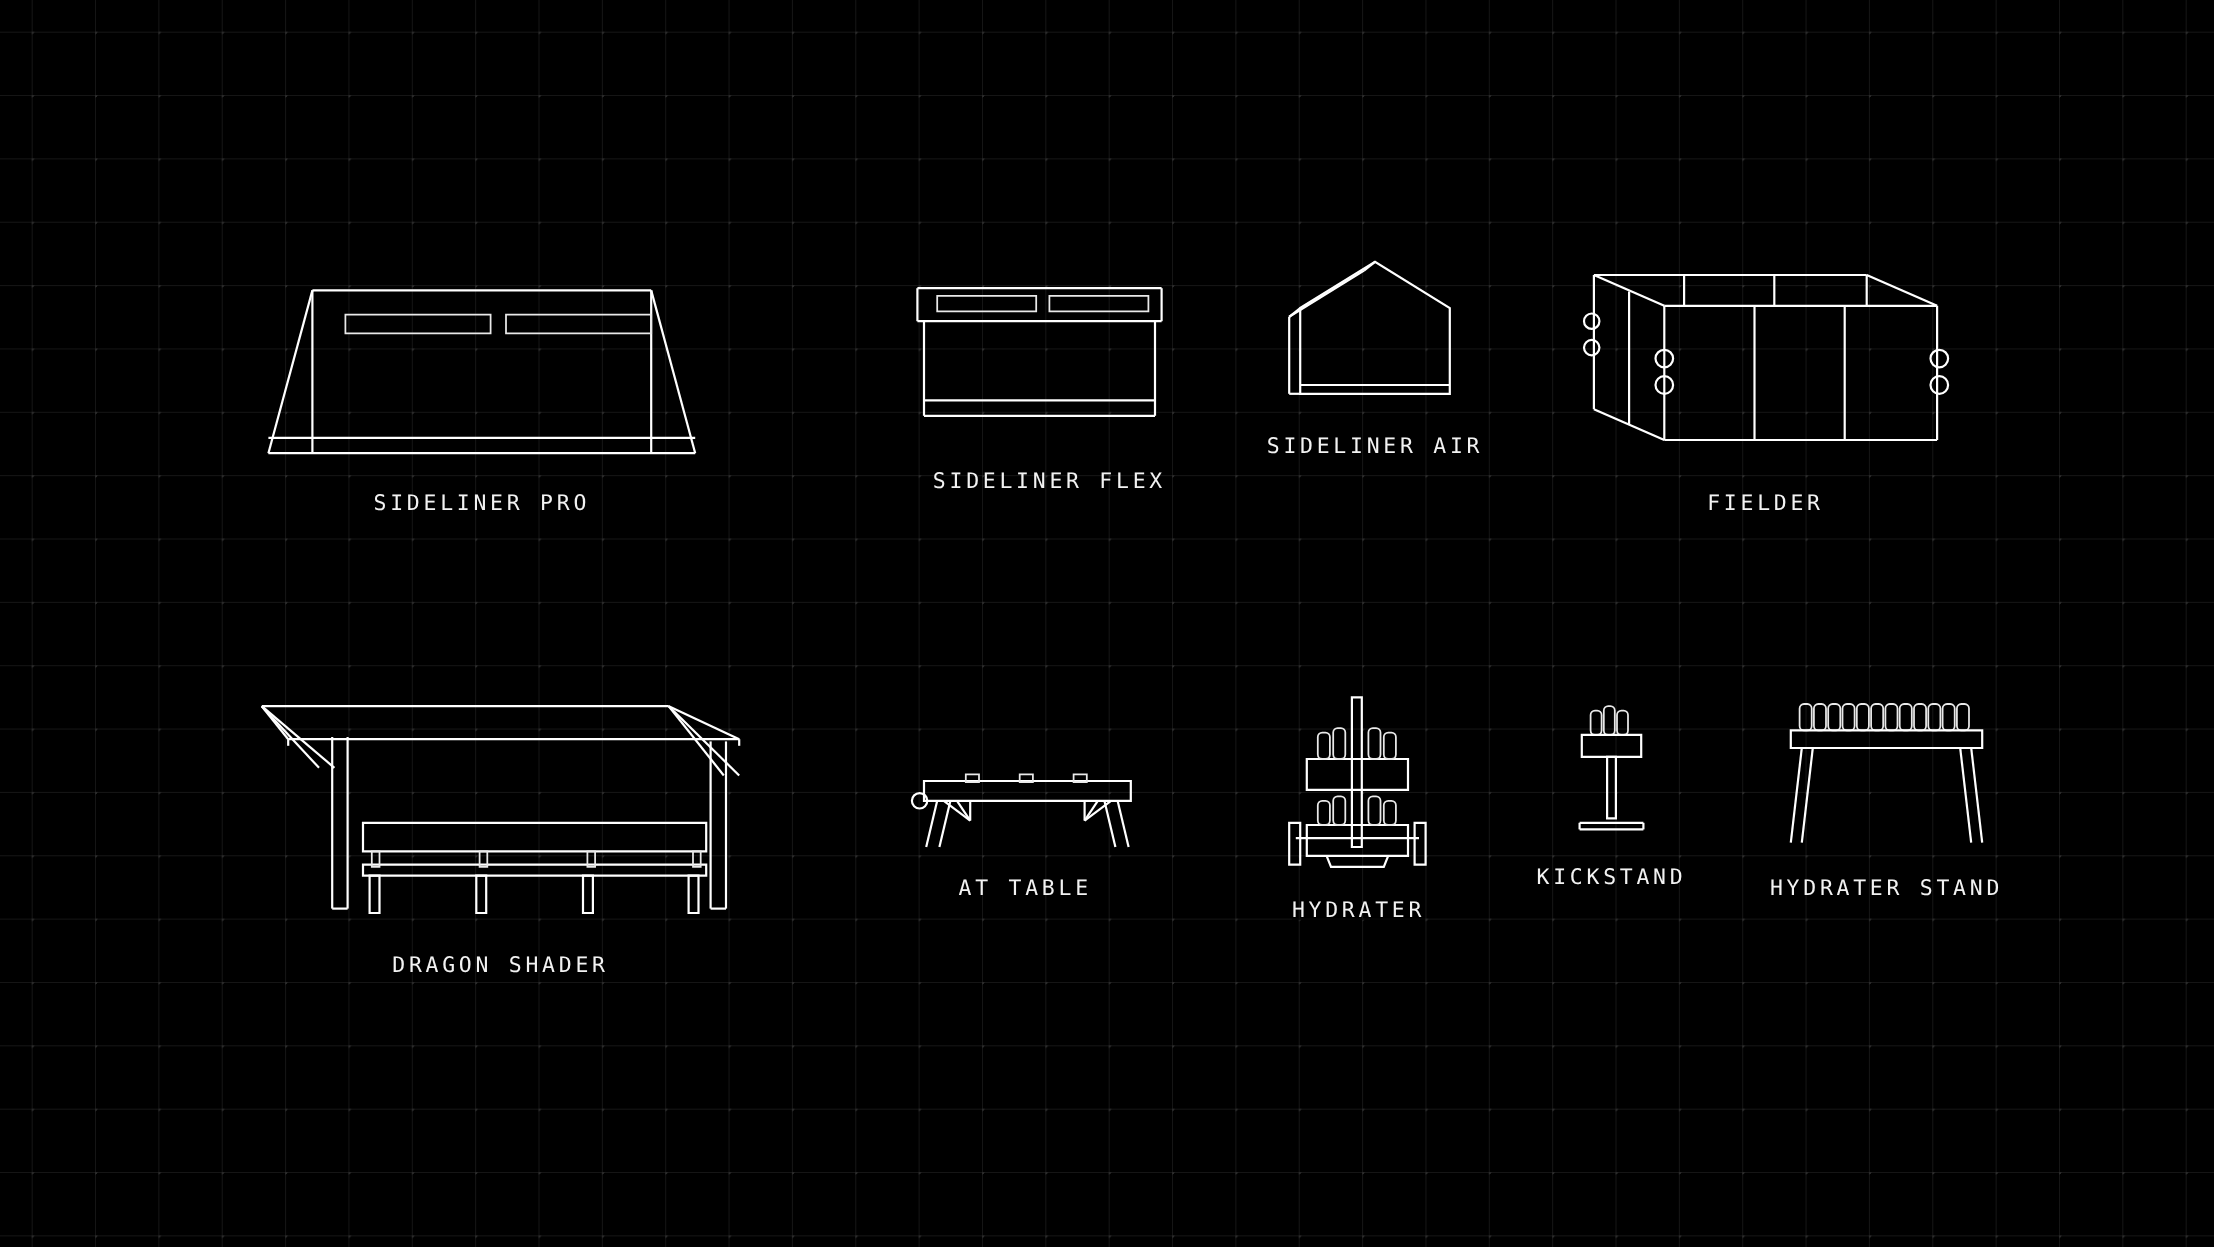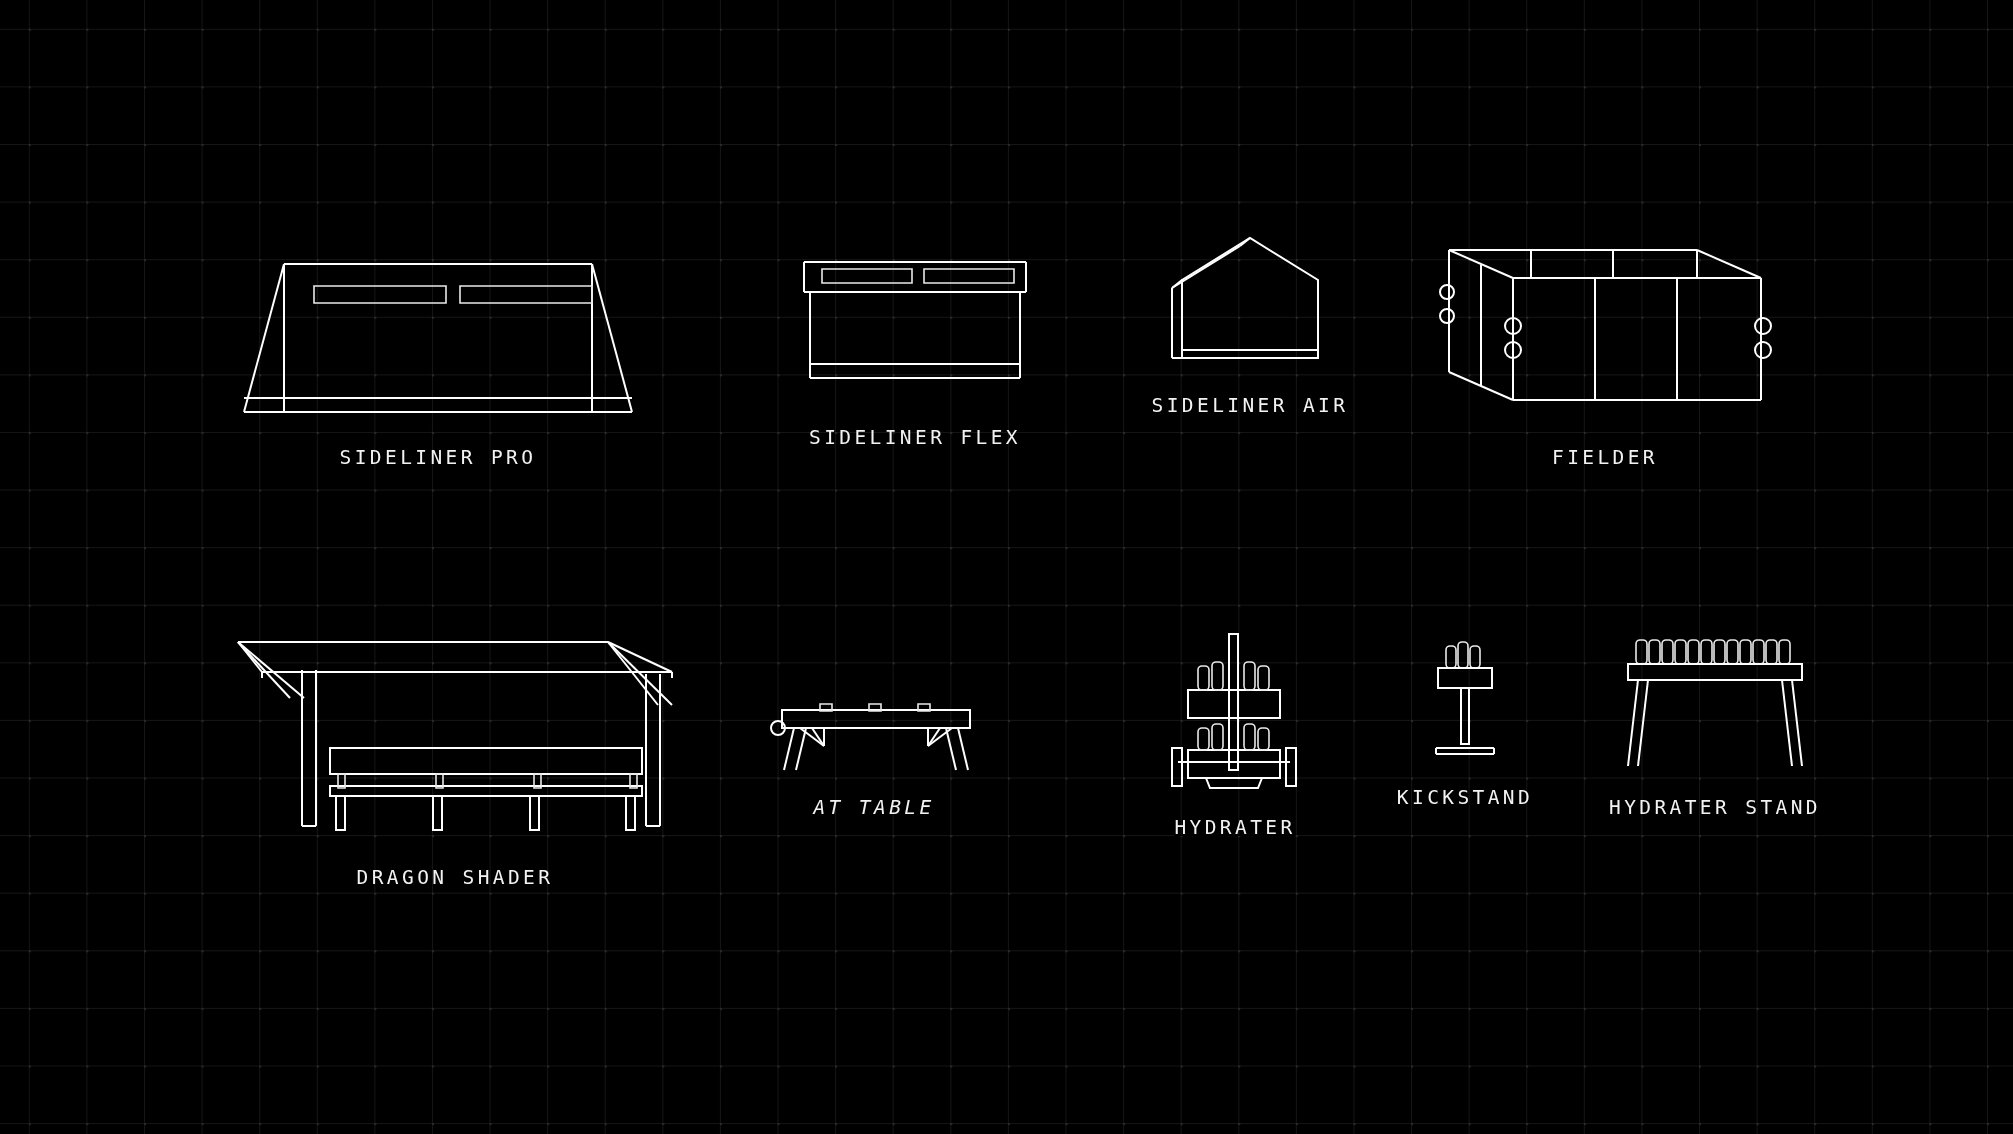--- a/index.html
+++ b/index.html
@@ -114,21 +114,21 @@
         <path class="ln" d="M 2 158 L 390 158"></path>
         <path class="ln" d="M 2 172 L 390 172"></path>
 
         <rect class="ln-thin" x="72" y="46" width="132" height="17"></rect>
         <rect class="ln-thin" x="218" y="46" width="132" height="17"></rect>
       </svg>
     </div>
     <div class="product-label">SIDELINER PRO</div>
   </div>
 
-  <div class="product-cell" style="left:770px; top:240px; width:290px;">
+  <div class="product-cell" style="left:770px; top:240px; width:290px;align-items:flex-end;">
     <div class="product-art">
       <svg width="230" height="160" viewBox="0 0 230 160">
 
         <path class="ln" d="M 4 22 L 226 22"></path>
         <path class="ln" d="M 4 22 L 4 52"></path>
         <path class="ln" d="M 226 22 L 226 52"></path>
         <path class="ln" d="M 4 52 L 226 52"></path>
 
         <rect class="ln-thin" x="22" y="29" width="90" height="14"></rect>
         <rect class="ln-thin" x="124" y="29" width="90" height="14"></rect>
@@ -242,21 +242,21 @@
         <circle class="ln" cx="68" cy="86" r="8"></circle>
         <circle class="ln" cx="68" cy="110" r="8"></circle>
 
         <circle class="ln" cx="318" cy="86" r="8"></circle>
         <circle class="ln" cx="318" cy="110" r="8"></circle>
       </svg>
     </div>
     <div class="product-label">FIELDER</div>
   </div>
 
-  <div class="product-cell" style="left:744px; top:630px; width:260px;font-style:italic;">
+  <div class="product-cell" style="left:802px; top:630px; width:260px;">
     <div class="product-art">
       <svg width="205" height="140" viewBox="0 0 205 140">
 
         <rect class="ln" x="10" y="80" width="188" height="18"></rect>
 
         <rect class="ln-thin" x="48" y="74" width="12" height="7"></rect>
         <rect class="ln-thin" x="97" y="74" width="12" height="7"></rect>
         <rect class="ln-thin" x="146" y="74" width="12" height="7"></rect>
 
         <circle class="ln" cx="6" cy="98" r="7"></circle>

